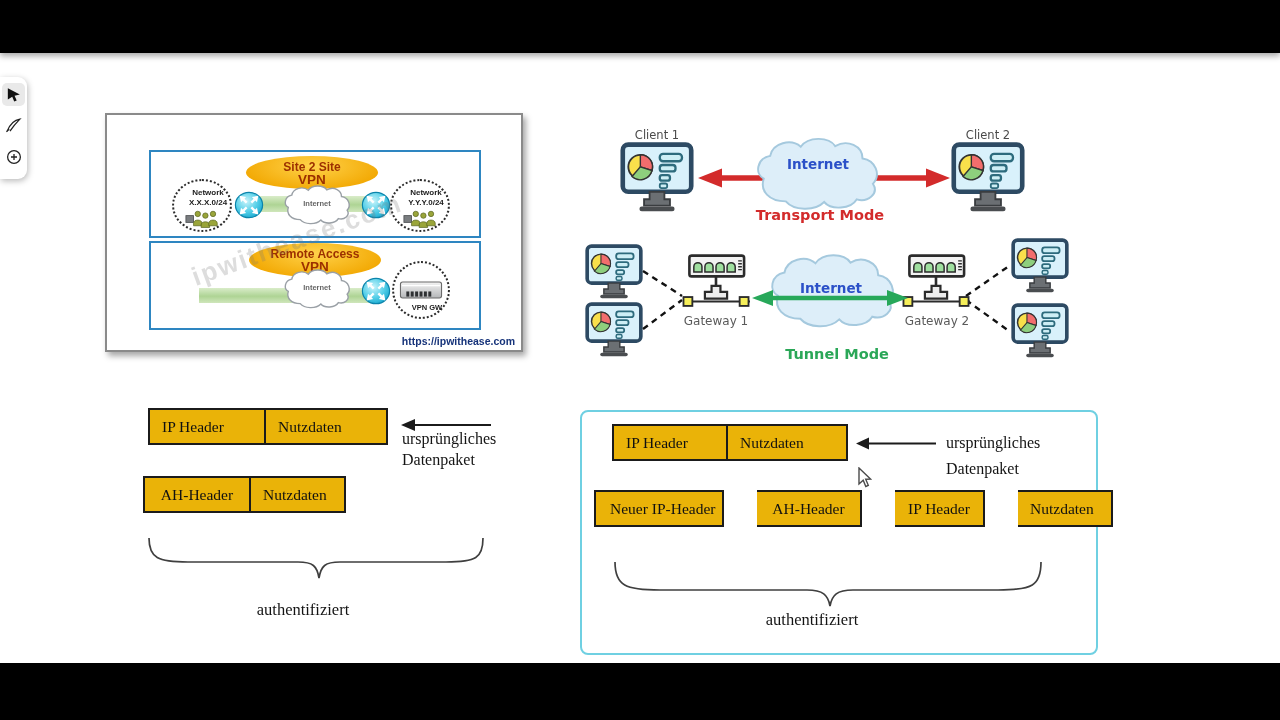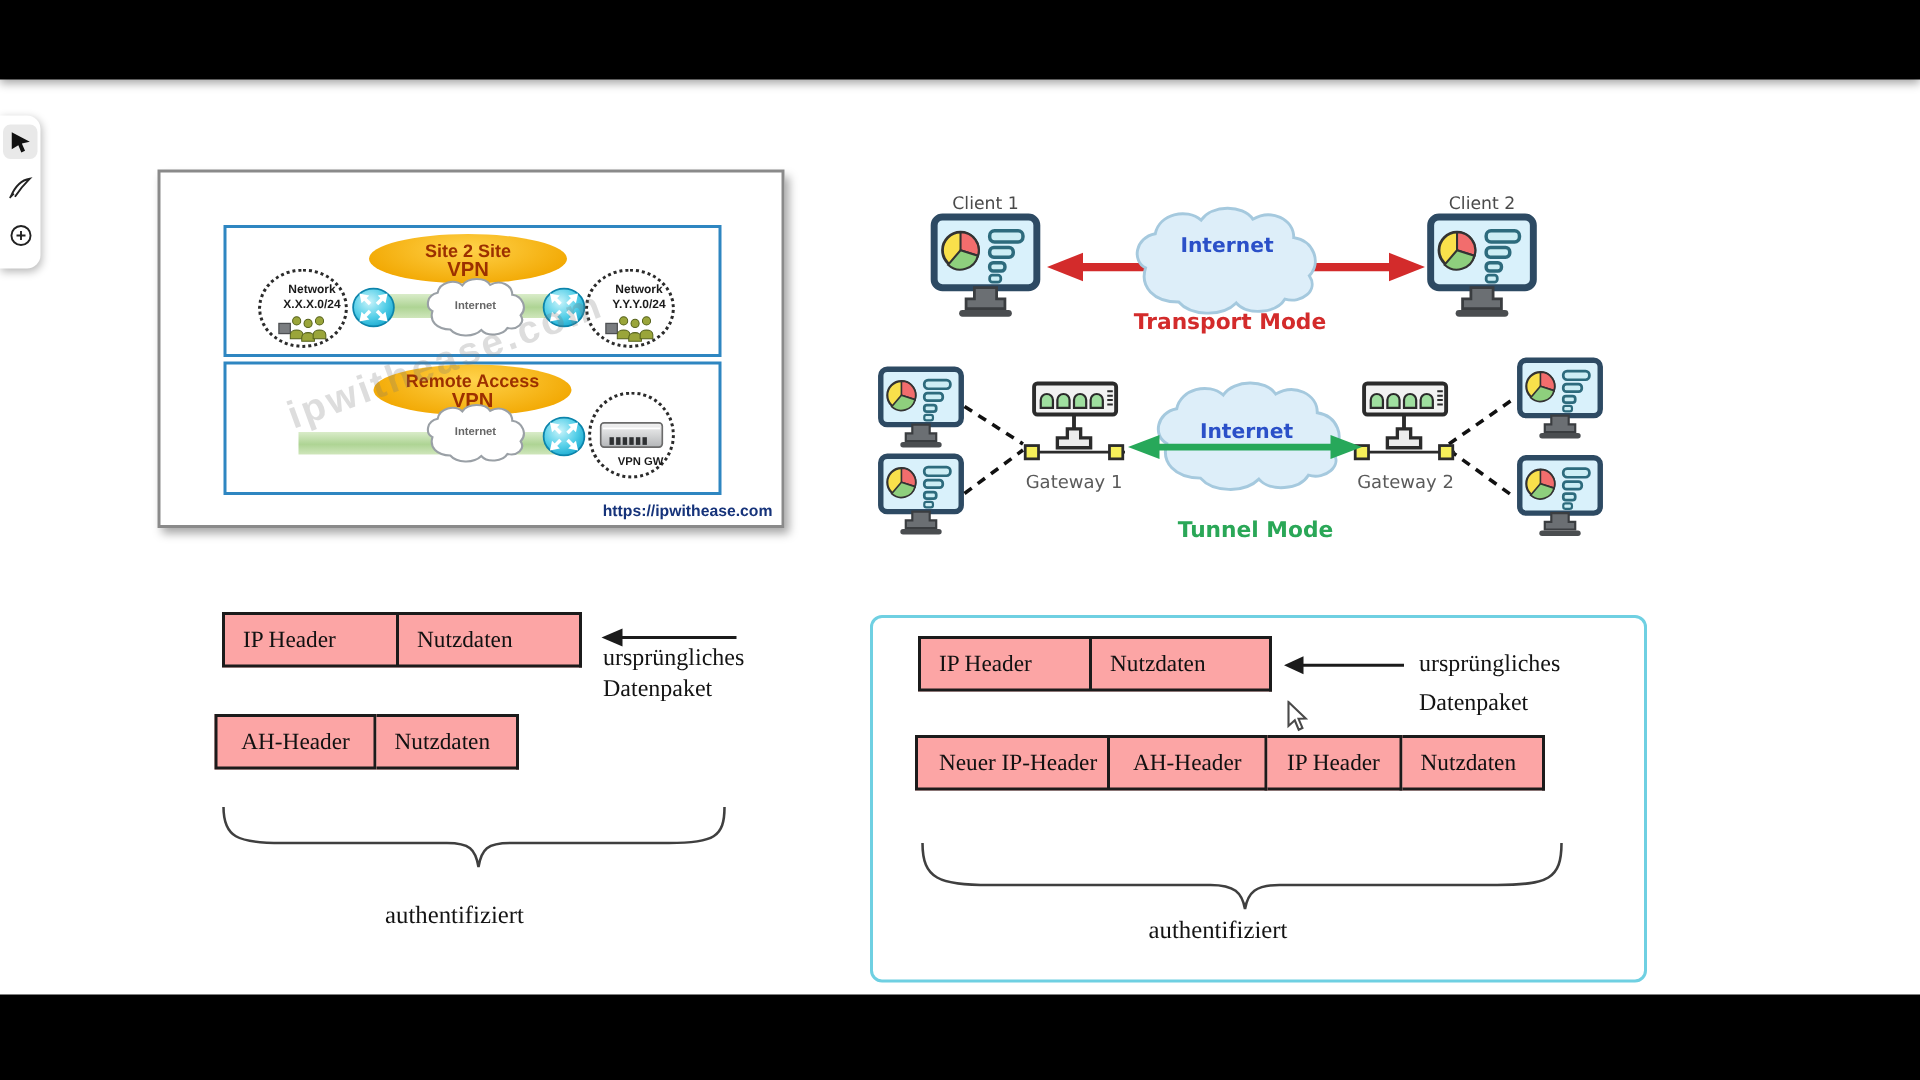--- a/index.html
+++ b/index.html
@@ -37,21 +37,21 @@
   .cli-lbl{font-family:"DejaVu Sans",sans-serif;font-size:11.5px;color:#4a4a4a;text-align:center;}
   .gw-lbl{font-family:"DejaVu Sans",sans-serif;font-size:12px;color:#5a5a5a;text-align:center;}
   .inet-lbl{font-family:"DejaVu Sans",sans-serif;font-size:13.5px;font-weight:bold;color:#2b50c8;text-align:center;}
   #transport-mode{font-family:"DejaVu Sans",sans-serif;font-size:14.5px;font-weight:bold;color:#d32b2b;text-align:center;}
   #tunnel-mode{font-family:"DejaVu Sans",sans-serif;font-size:14.5px;font-weight:bold;color:#2aa757;text-align:center;}
   .cloud-white{fill:#fff;stroke:#9aa0a6;stroke-width:4;}
   .cloud-blue{fill:#ddeef9;stroke:#a5c9de;stroke-width:3;}
   
   .ptable{position:absolute;display:flex;background:#fff;}
   .pcell{height:37px;border:2px solid #1b1b1b;box-sizing:border-box;display:flex;align-items:center;
-         padding-left:12px;font-family:"Liberation Serif",serif;font-size:15.5px;color:#111;background:#fca5a5;}
+         padding-left:12px;font-family:"Liberation Serif",serif;font-size:15.5px;color:#111;background:#eab308;}
   .pcell + .pcell{border-left:none;}
   .pcell.c{justify-content:center;padding-left:0;}
   .serif-lbl{font-family:"Liberation Serif",serif;font-size:16px;color:#141414;}
   .auth-lbl{font-family:"Liberation Serif",serif;font-size:16.5px;color:#141414;text-align:center;}
   #cyan-panel{left:580px;top:410px;width:518px;height:245px;border:2px solid #6fd0e2;border-radius:8px;
               background:#fff;box-sizing:border-box;}
 </style>
 </head>
 <body>
 
@@ -303,21 +303,21 @@
   <div class="ptable" style="left:612px;top:424px;">
     <div class="pcell" style="width:116px">IP Header</div>
     <div class="pcell" style="width:120px">Nutzdaten</div>
   </div>
   <svg class="abs" style="left:854px;top:436px;" width="84" height="15" viewBox="0 0 84 15">
     <path d="M13 7.5 H82" stroke="#1b1b1b" stroke-width="2"></path>
       <polygon points="2,7.5 15,1.5 15,13.5" fill="#1b1b1b"></polygon>
   </svg>
   <div class="abs serif-lbl" style="left:946px;top:434px;width:115px;">ursprüngliches</div>
   <div class="abs serif-lbl" style="left:946px;top:460px;width:112px;">Datenpaket</div>
-  <div class="ptable" style="left:610px;top:490px;">
+  <div class="ptable" style="left:594px;top:490px;gap:33px;">
     <div class="pcell" style="width:130px;padding-left:14px;">Neuer IP-Header</div>
     <div class="pcell c" style="width:105px">AH-Header</div>
     <div class="pcell c" style="width:90px">IP Header</div>
     <div class="pcell" style="width:95px">Nutzdaten</div>
   </div>
   <svg class="abs" style="left:612px;top:556px;" width="432" height="56" viewBox="0 0 432 56">
     <path d="M3 6 C3 30 14 34 48 34 L195 34 C211 34 216 39 218 50 C220 39 225 34 241 34 L386 34 C420 34 429 30 429 6" fill="none" stroke="#3f3f3f" stroke-width="1.7"></path>
   </svg>
   <div class="abs auth-lbl" style="left:742px;top:610px;width:140px;">authentifiziert</div>
 

